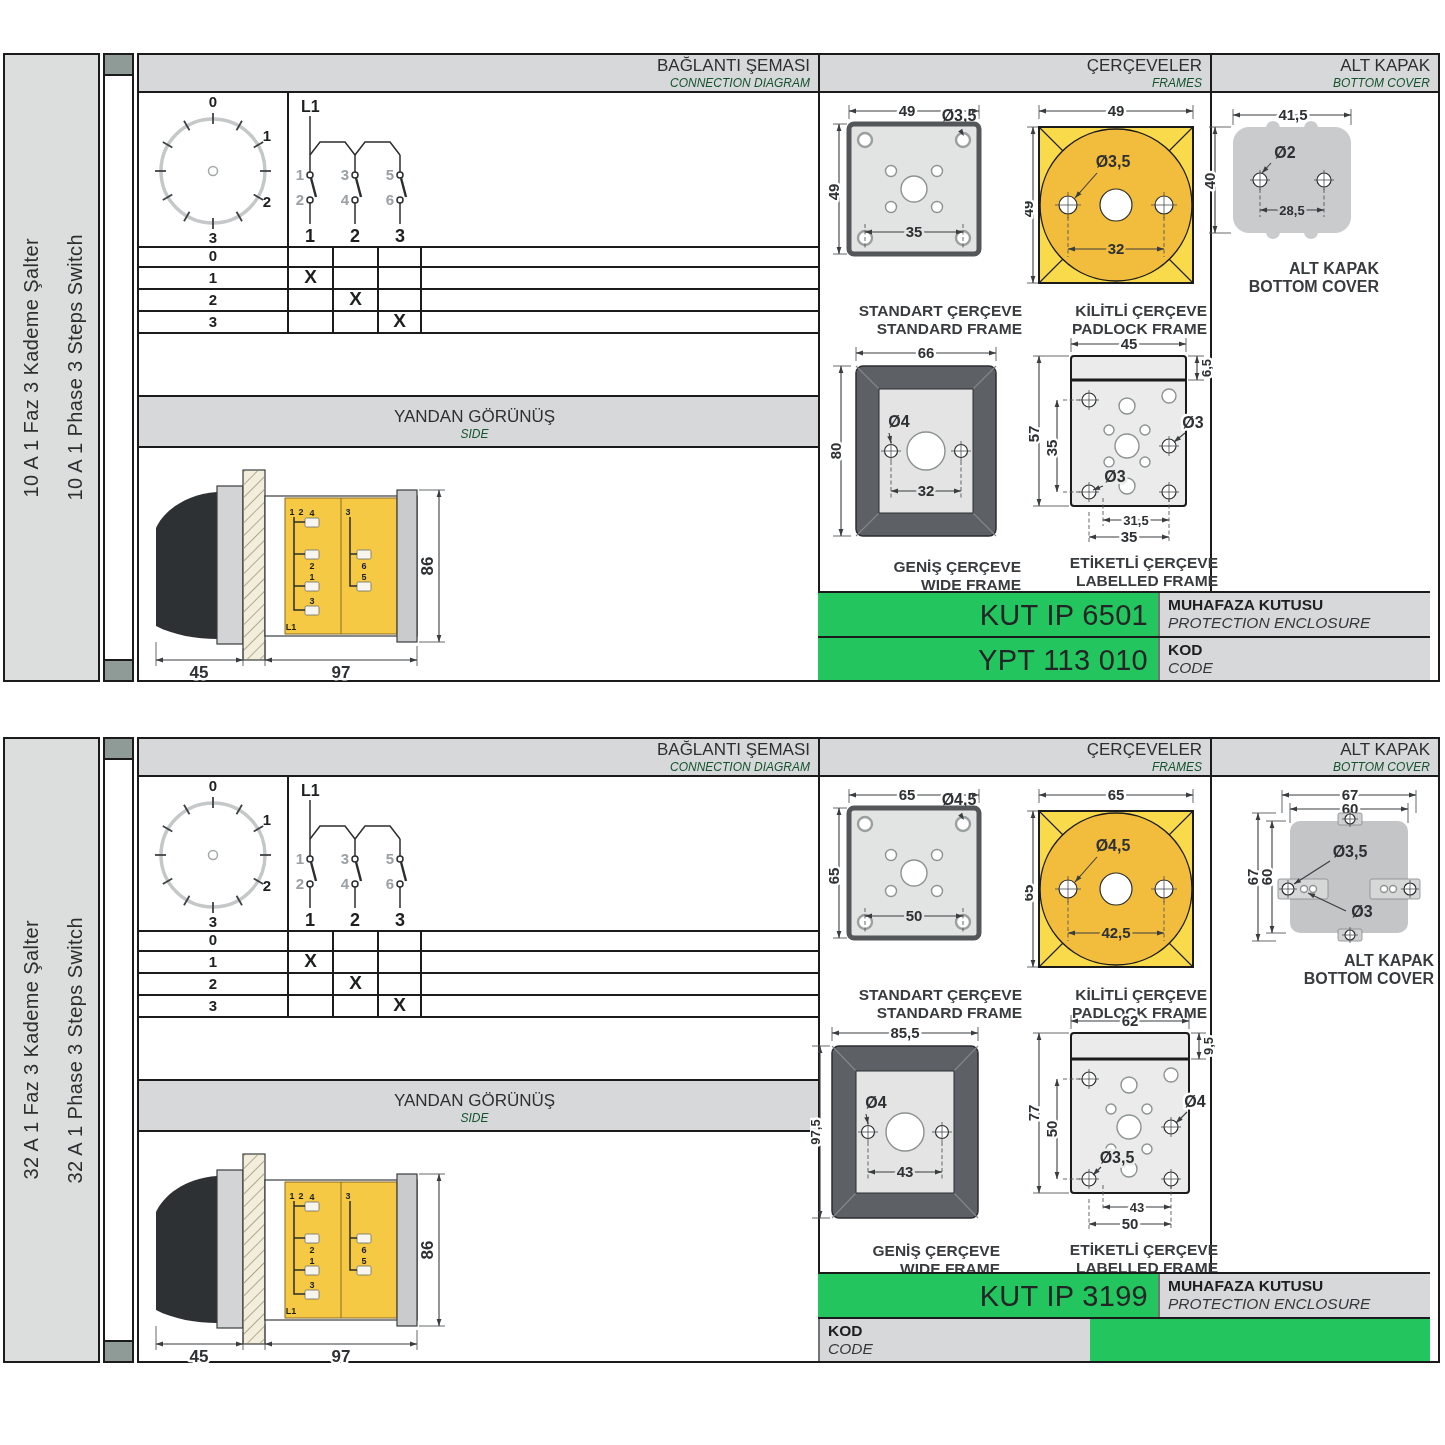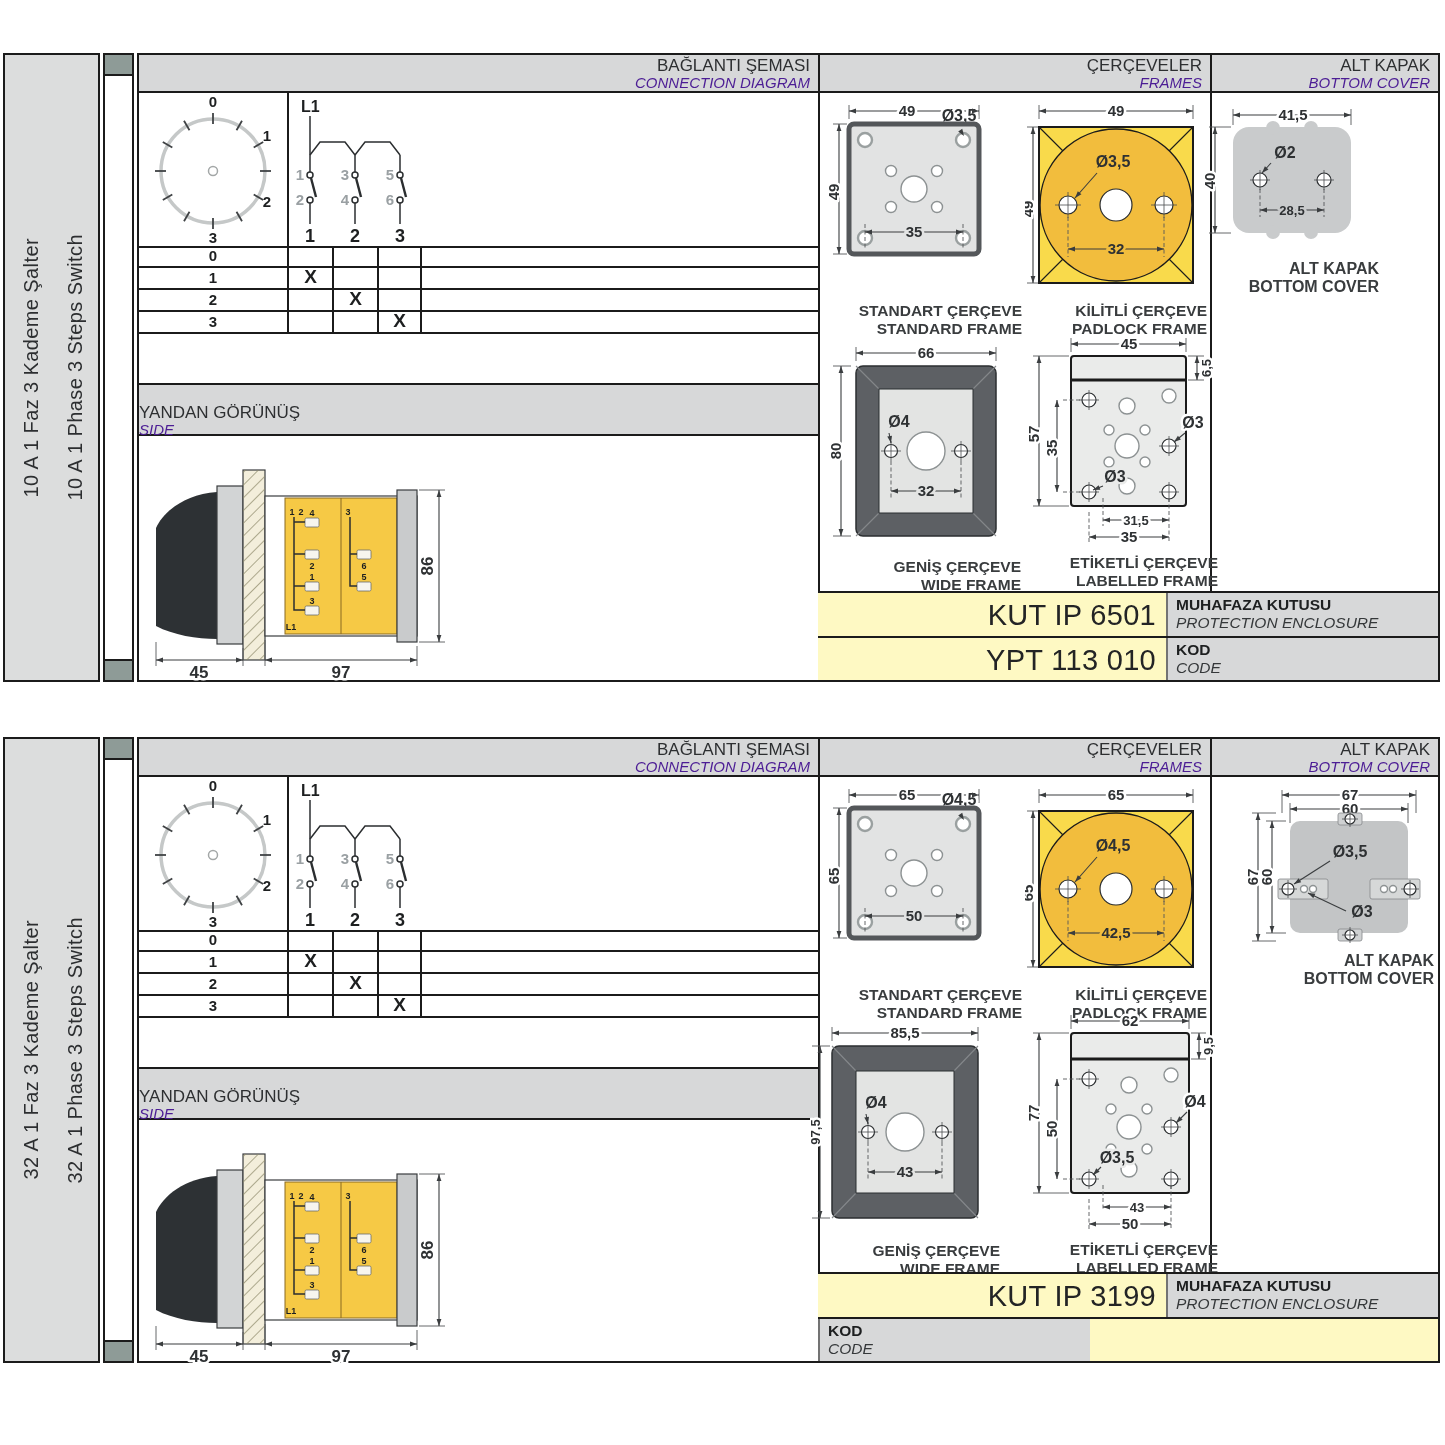--- a/index.html
+++ b/index.html
@@ -10,34 +10,34 @@
   .vlabel span{writing-mode:vertical-rl;transform:rotate(180deg);font-size:20px;color:#2c2e30;white-space:nowrap;letter-spacing:.4px}
   .midbar{position:absolute;left:103px;top:0;bottom:0;width:31px;background:#fff;border:2px solid #1b1b1b;box-sizing:border-box}
   .cap{position:absolute;left:0;right:0;height:19px;background:#8e9b97}
   .cap.top{top:0;border-bottom:2px solid #1b1b1b}
   .cap.bot{bottom:0;border-top:2px solid #1b1b1b}
   .mainbox{position:absolute;left:137px;top:0;bottom:0;width:1303px;border:2px solid #1b1b1b;box-sizing:border-box;background:#fff}
   .hdr{position:absolute;left:0;top:0;width:100%;height:38px;background:#d7d8d9;border-bottom:2px solid #1b1b1b;box-sizing:border-box;display:flex}
   .hc{box-sizing:border-box;height:100%;text-align:right;padding:1px 8px 0 0}
   .hc1{width:679px}.hc2{width:392px;border-left:2px solid #1b1b1b}.hc3{flex:1;border-left:2px solid #1b1b1b}
   .htr{font-weight:normal;font-size:17px;color:#2d2f31;line-height:19px}
-  .hen{font-style:italic;font-size:15px;color:#4c1d95;line-height:16px}
+  .hen{font-style:italic;font-size:12px;color:#14532d;line-height:16px}
   .vline{position:absolute;width:2px;background:#1b1b1b}
   .hline{position:absolute;height:2px;background:#1b1b1b}
   .postable{position:absolute;left:0;top:191px;width:679px}
   .prow{display:flex;height:22px;border-bottom:2px solid #1b1b1b;box-sizing:border-box}
   .pc{box-sizing:border-box;height:100%}
   .pl0{width:148px;text-align:center;font-weight:bold;font-size:15px;padding-top:1px}
   .pm{width:45px;border-left:2px solid #1b1b1b;text-align:center;font-size:19px;font-weight:bold;line-height:18px}
   .pmr{border-right:2px solid #1b1b1b}
   .prest{flex:1}
-  .sideband{position:absolute;left:0;top:328px;width:679px;height:53px;background:#d7d8d9;border-top:2px solid #1b1b1b;border-bottom:2px solid #1b1b1b;box-sizing:border-box;text-align:left;padding:18px 8px 0 0}
+  .sideband{position:absolute;left:0;top:340px;width:679px;height:53px;background:#d7d8d9;border-top:2px solid #1b1b1b;border-bottom:2px solid #1b1b1b;box-sizing:border-box;text-align:center;padding:10px 8px 0 0}
   .fblock{position:absolute;text-align:right}
   .fcap{font-weight:bold;font-size:15.5px;color:#393c3e;line-height:18px;margin-top:1px}
-  .coderow{position:absolute;left:679px;right:0;display:flex;border-top:2px solid #1b1b1b;box-sizing:border-box;background:#fef9c3}
+  .coderow{position:absolute;left:679px;right:8px;display:flex;border-top:2px solid #1b1b1b;box-sizing:border-box;background:#22c55e}
   .cr1{bottom:44px;height:45px}.cr2{bottom:0;height:44px}
   .crval{flex:1;text-align:right;font-size:29px;color:#232425;padding:6px 10px 0 0;letter-spacing:.3px}
   .crlab{width:272px;border-left:2px solid #737373;background:#d7d8d9;box-sizing:border-box;padding:2px 6px 0 8px;text-align:left}
   .crtr{font-weight:bold;font-size:15.5px;line-height:19px}
   .cren{font-style:italic;font-size:15.5px;color:#35383a;line-height:17px}
   .abs{position:absolute}
   svg text{font-family:"Liberation Sans",sans-serif}
   .dt{font-size:15px;font-weight:bold;fill:#2e3133;text-anchor:middle;paint-order:stroke;stroke:#fff;stroke-width:5px;stroke-linejoin:round}
   .d13{font-size:13px}.d16{font-size:16px}.d17{font-size:17px}
   .dim,.dima{stroke:#3a3d3f;stroke-width:1.1}

